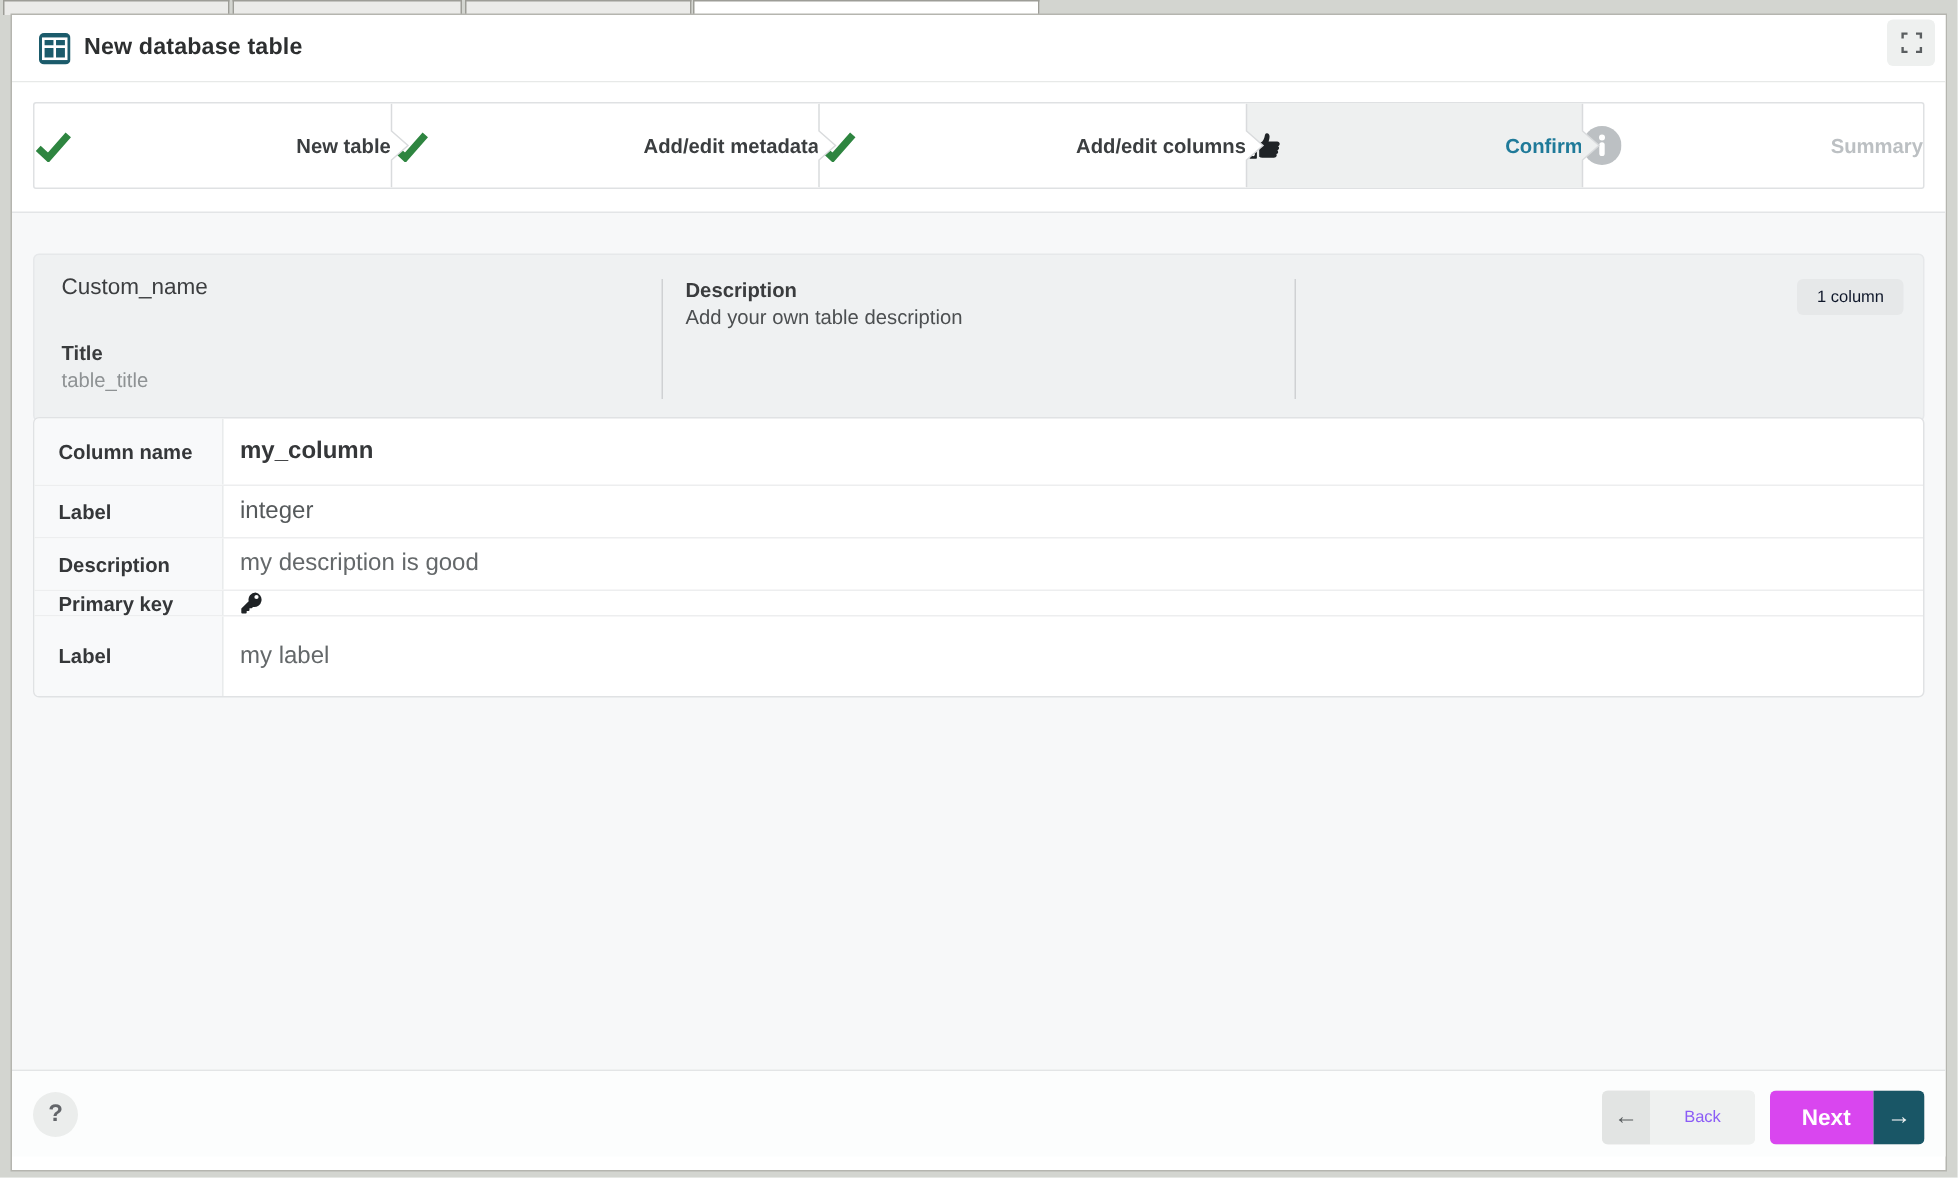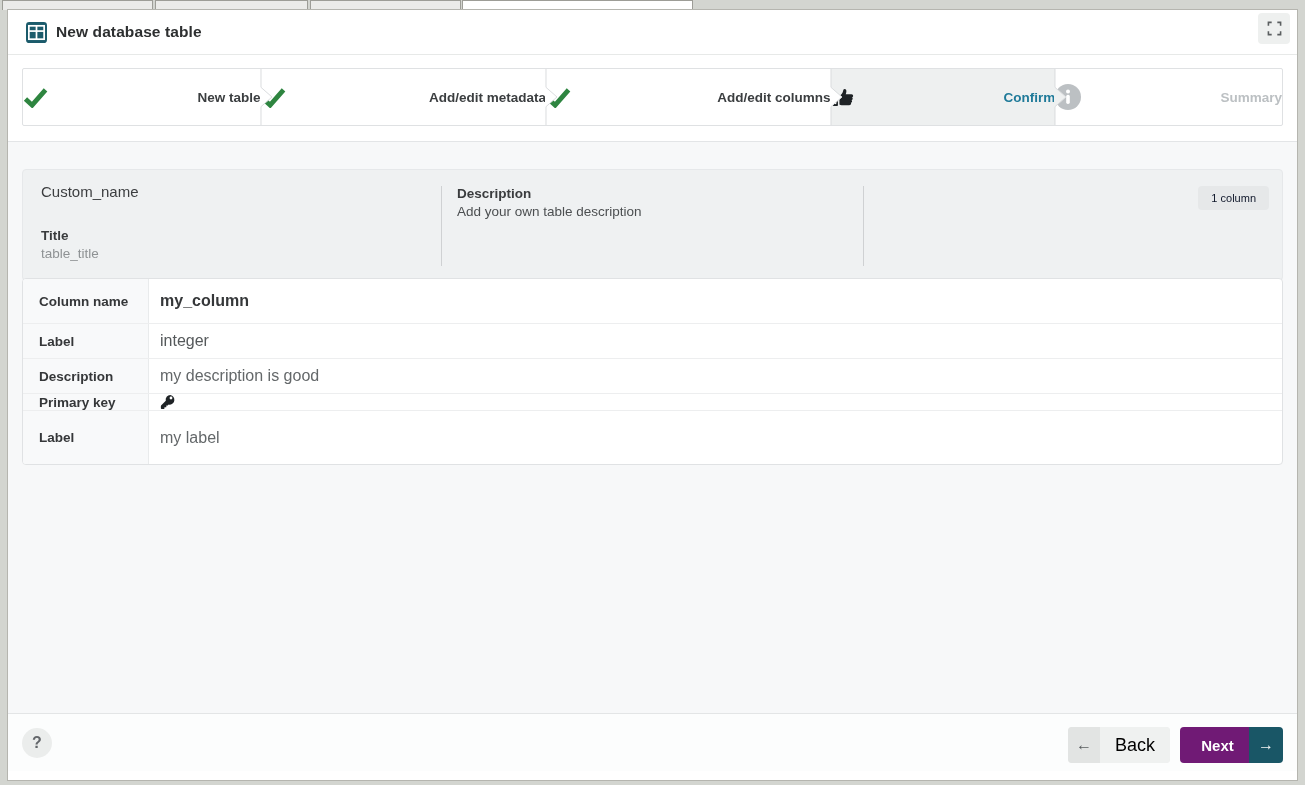--- a/index.html
+++ b/index.html
@@ -76,24 +76,24 @@
               border-radius:50%; background:#ebedec; border:none; cursor:pointer;
               font-family:"Liberation Sans",sans-serif;
               font-size:16px; font-weight:700; color:#63666a;
               display:flex; align-items:center; justify-content:center; }
   .footer-buttons { position:absolute; right:14px; top:13px; display:flex; gap:10px; }
   .btn { height:36px; border:none; border-radius:4px; display:flex; align-items:stretch;
          cursor:pointer; overflow:hidden; font-family:"Liberation Sans",sans-serif; padding:0; }
   .btn-back { width:102px; }
   .btn-back .btn-arrow { width:32px; background:#e2e4e3; color:#595d5f;
                          display:flex; align-items:center; justify-content:center; font-size:16px; }
-  .btn-back .btn-label { flex:1; background:#eff1f0; color:#000000; font-size:18px;
+  .btn-back .btn-label { flex:1; background:#eff1f0; color:#8b5cf6; font-size:11px;
                          display:flex; align-items:center; justify-content:center; }
   .btn-next { width:103px; }
-  .btn-next .btn-label { flex:1; background:#701a75; color:#ffffff; font-size:15px; font-weight:700;
+  .btn-next .btn-label { flex:1; background:#d946ef; color:#ffffff; font-size:15px; font-weight:700;
                          display:flex; align-items:center; justify-content:center; padding-left:6px; }
   .btn-next .btn-arrow { width:34px; background:#195666; color:#f2f4f4;
                          display:flex; align-items:center; justify-content:center; font-size:16px; }
 </style>
 </head>
 <body>
 
 <div class="tab" style="left:2px; width:151px;"></div>
 <div class="tab" style="left:155px; width:153px;"></div>
 <div class="tab" style="left:310px; width:151px;"></div>

